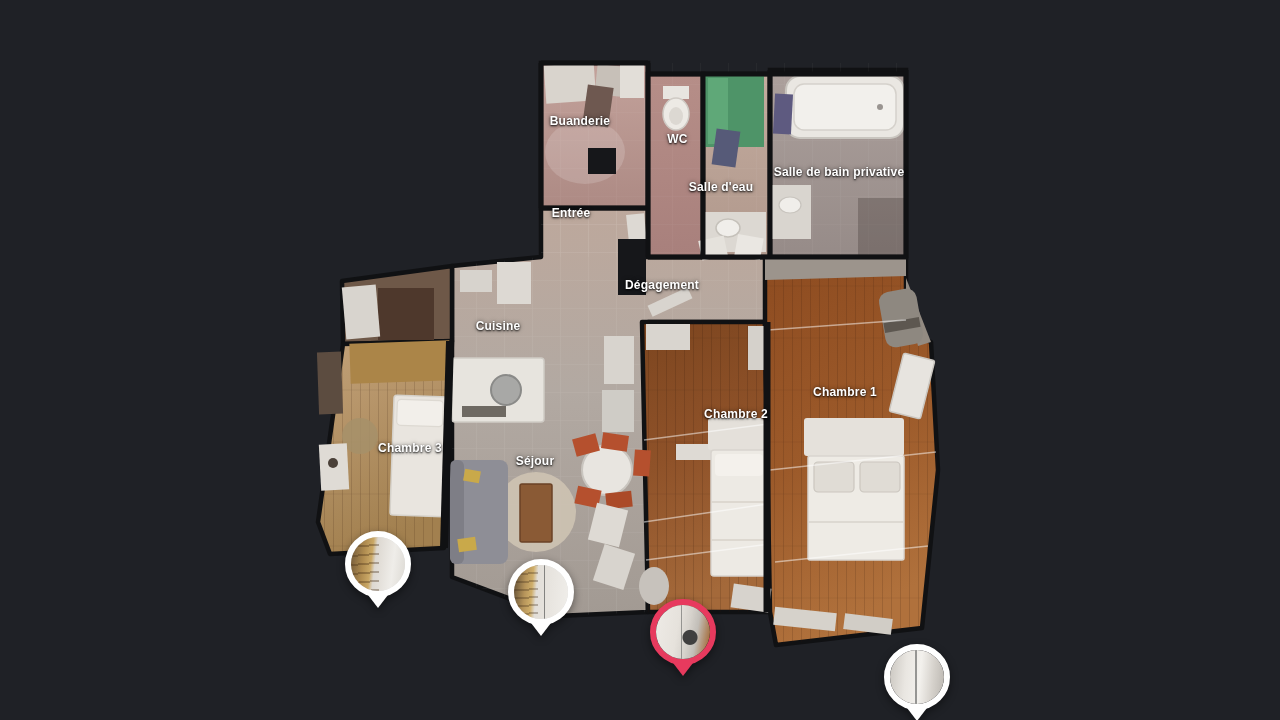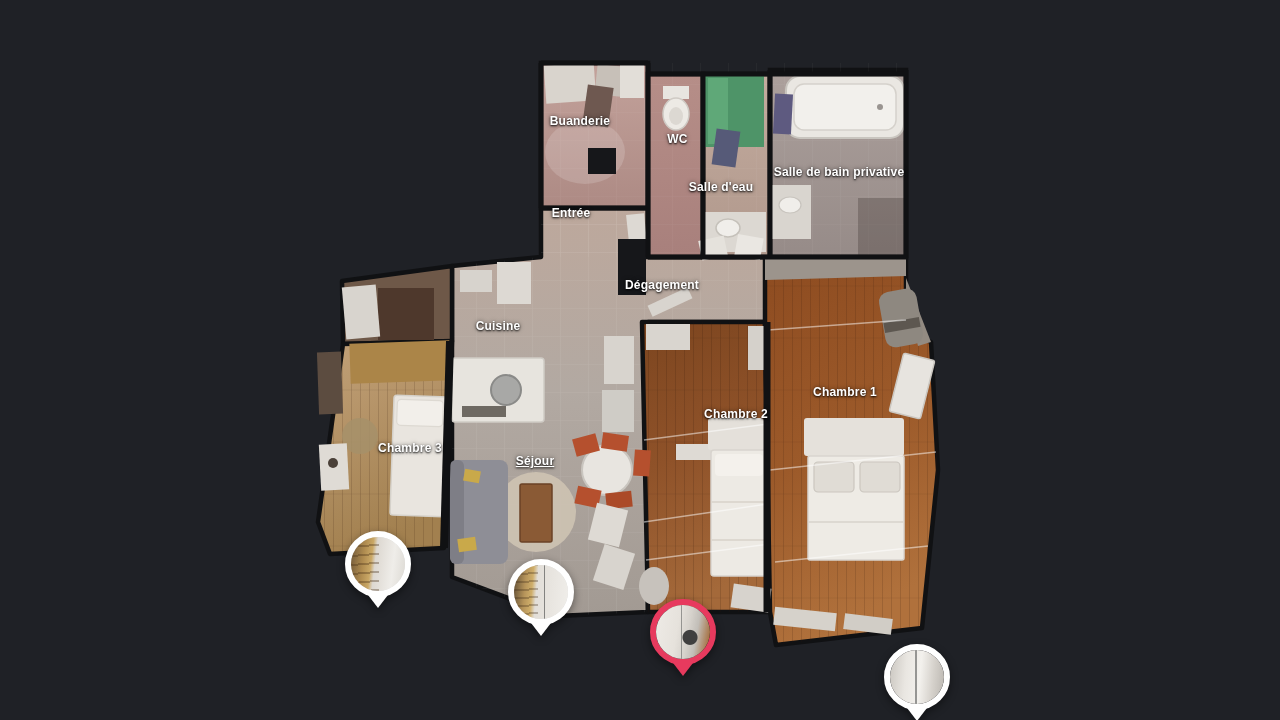--- a/index.html
+++ b/index.html
@@ -255,21 +255,21 @@
 
   <div class="labels-layer">
       <div class="room-label" style="left: 580px; top: 121px;">Buanderie</div>
       <div class="room-label" style="left: 670px; top: 139px; padding-left: 15px;">WC</div>
       <div class="room-label" style="left: 721px; top: 187px;">Salle d'eau</div>
       <div class="room-label" style="left: 839px; top: 172px;">Salle de bain privative</div>
       <div class="room-label" style="left: 571px; top: 213px;">Entrée</div>
       <div class="room-label" style="left: 662px; top: 285px;">Dégagement</div>
       <div class="room-label" style="left: 494px; top: 326px; padding-left: 8px;">Cuisine</div>
       <div class="room-label" style="left: 390px; top: 448px; margin-left: 20px;">Chambre 3</div>
-      <div class="room-label" style="left: 535px; top: 461px; text-decoration: underline;">Séjour</div>
+      <div class="room-label" style="left: 535px; top: 461px;">Séjour</div>
       <div class="room-label" style="left: 736px; top: 391px; margin-top: 23px;">Chambre 2</div>
       <div class="room-label" style="left: 845px; top: 392px; text-align: right;">Chambre 1</div>
     </div>
   <div class="pins-layer">
       <div class="pin" style="left: 378px; top: 608px;">
         <div class="pin-circle">
           <div class="pin-photo thumb-pin-1"></div>
         </div>
         <div class="pin-tail"></div>
       </div>

